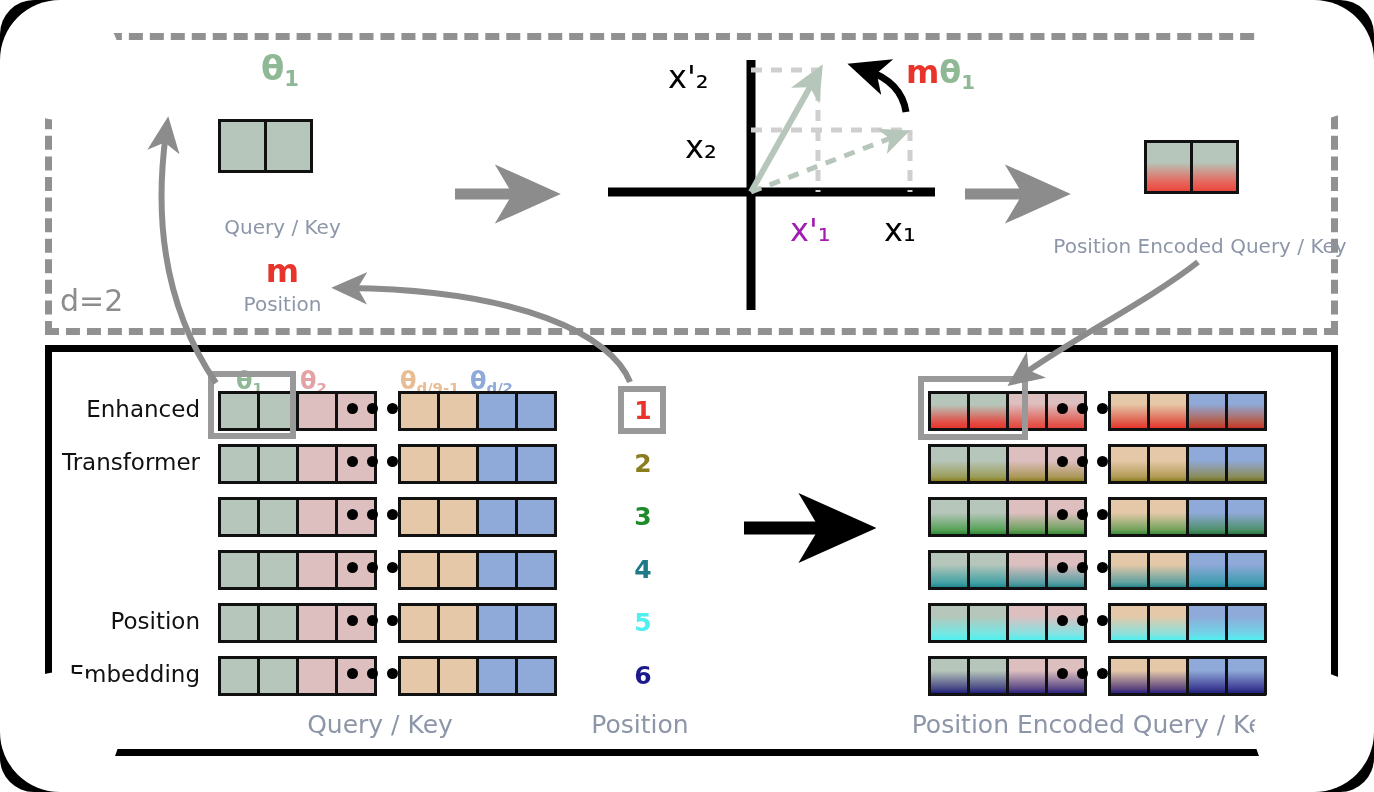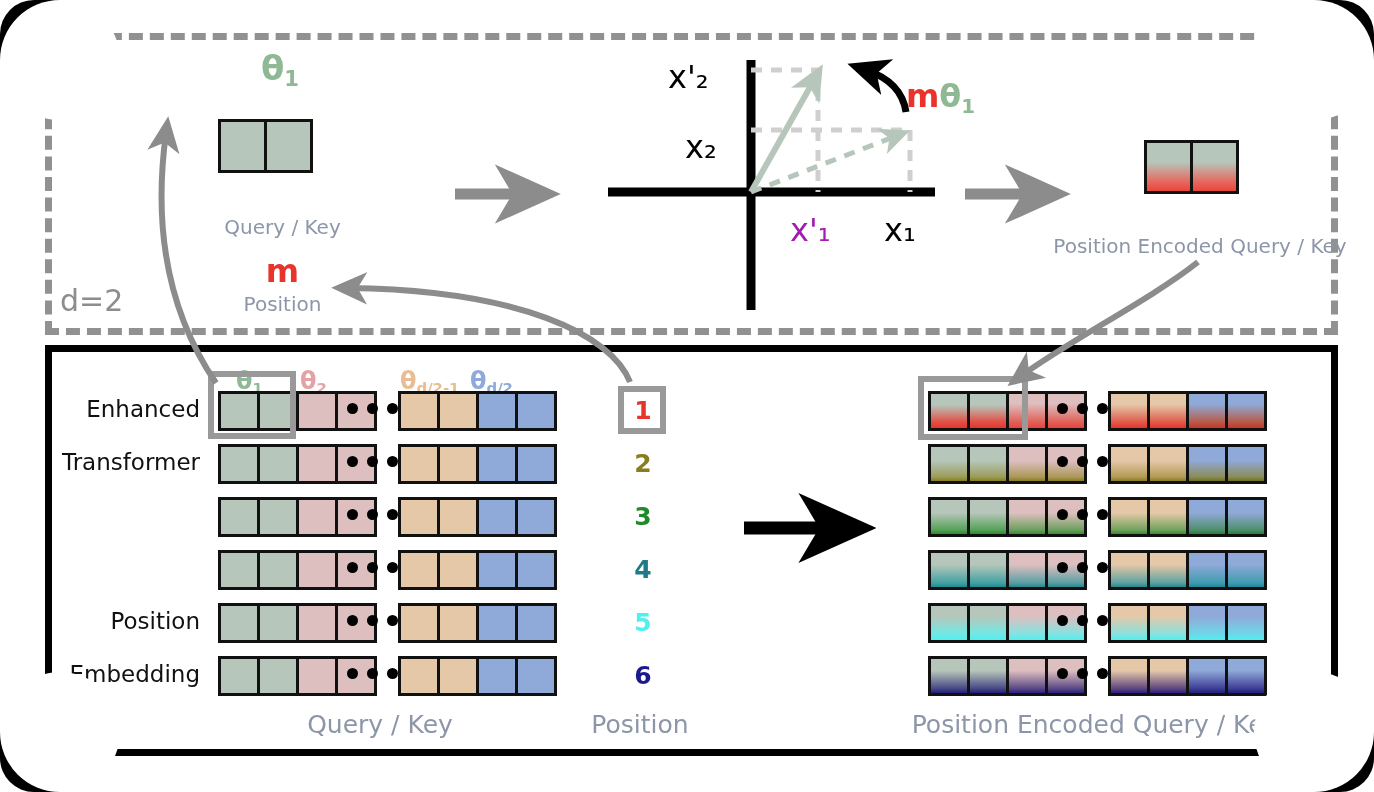--- a/index.html
+++ b/index.html
@@ -180,42 +180,42 @@
   <div class="abs" style="left:685px; top:128px; font-size:32px; color:#000;">
     <span>x₂</span>
   </div>
   <div class="abs" style="left:790px; top:211px; font-size:32px; color:#a21caf;">
     <span>x'₁</span>
   </div>
   <div class="abs" style="left:884px; top:211px; font-size:32px; color:#000;">
     <span>x₁</span>
   </div>
 
-  <div class="abs" style="left:906px; top:53px; font-size:32px; font-weight:bold;margin-top:24px;">
+  <div class="abs" style="left:906px; top:53px; font-size:32px; font-weight:bold;">
     <span class="red-m">m</span><span class="theta-green">θ</span><span class="theta-green sub">1</span>
   </div>
 
   <div class="abs block d2block" style="left:1144px; top:140px;">
     <div class="cell" style="background:linear-gradient(to bottom,#b6c6ba 0%,#b6c6ba 40%,#e8655b 82%,#e8463c 100%);"></div>
     <div class="cell" style="background:linear-gradient(to bottom,#b6c6ba 0%,#b6c6ba 40%,#e8655b 82%,#e8463c 100%);"></div>
   </div>
 
 
   <div class="abs gray-label" style="left:1045px; top:234px; width:310px; text-align:center;">Position Encoded Query / Key</div>
 
   <div id="bottom-panel"></div>
 
   <div class="abs" style="left:236px; top:367px; font-size:24px;">
     <span class="theta-green">θ</span><span class="theta-green sub">1</span>
   </div>
   <div class="abs" style="left:300px; top:367px; font-size:24px;">
     <span class="theta-pink">θ</span><span class="theta-pink sub">2</span>
   </div>
   <div class="abs" style="left:400px; top:367px; font-size:24px;">
-    <span class="theta-tan">θ</span><span class="theta-tan sub">d/2-1</span>
+    <span class="theta-tan">θ</span><span class="theta-tan sub">d/9-1</span>
   </div>
   <div class="abs" style="left:470px; top:367px; font-size:24px;">
     <span class="theta-blue">θ</span><span class="theta-blue sub">d/2</span>
   </div>
 
   <div class="rowlabel" style="left:20px; top:396px; width:180px;">Enhanced</div>
   <div class="rowlabel" style="left:20px; top:449px; width:180px;">Transformer</div>
   <div class="rowlabel" style="left:20px; top:608px; width:180px;">Position</div>
   <div class="rowlabel" style="left:20px; top:661px; width:180px;">Embedding</div>
 

